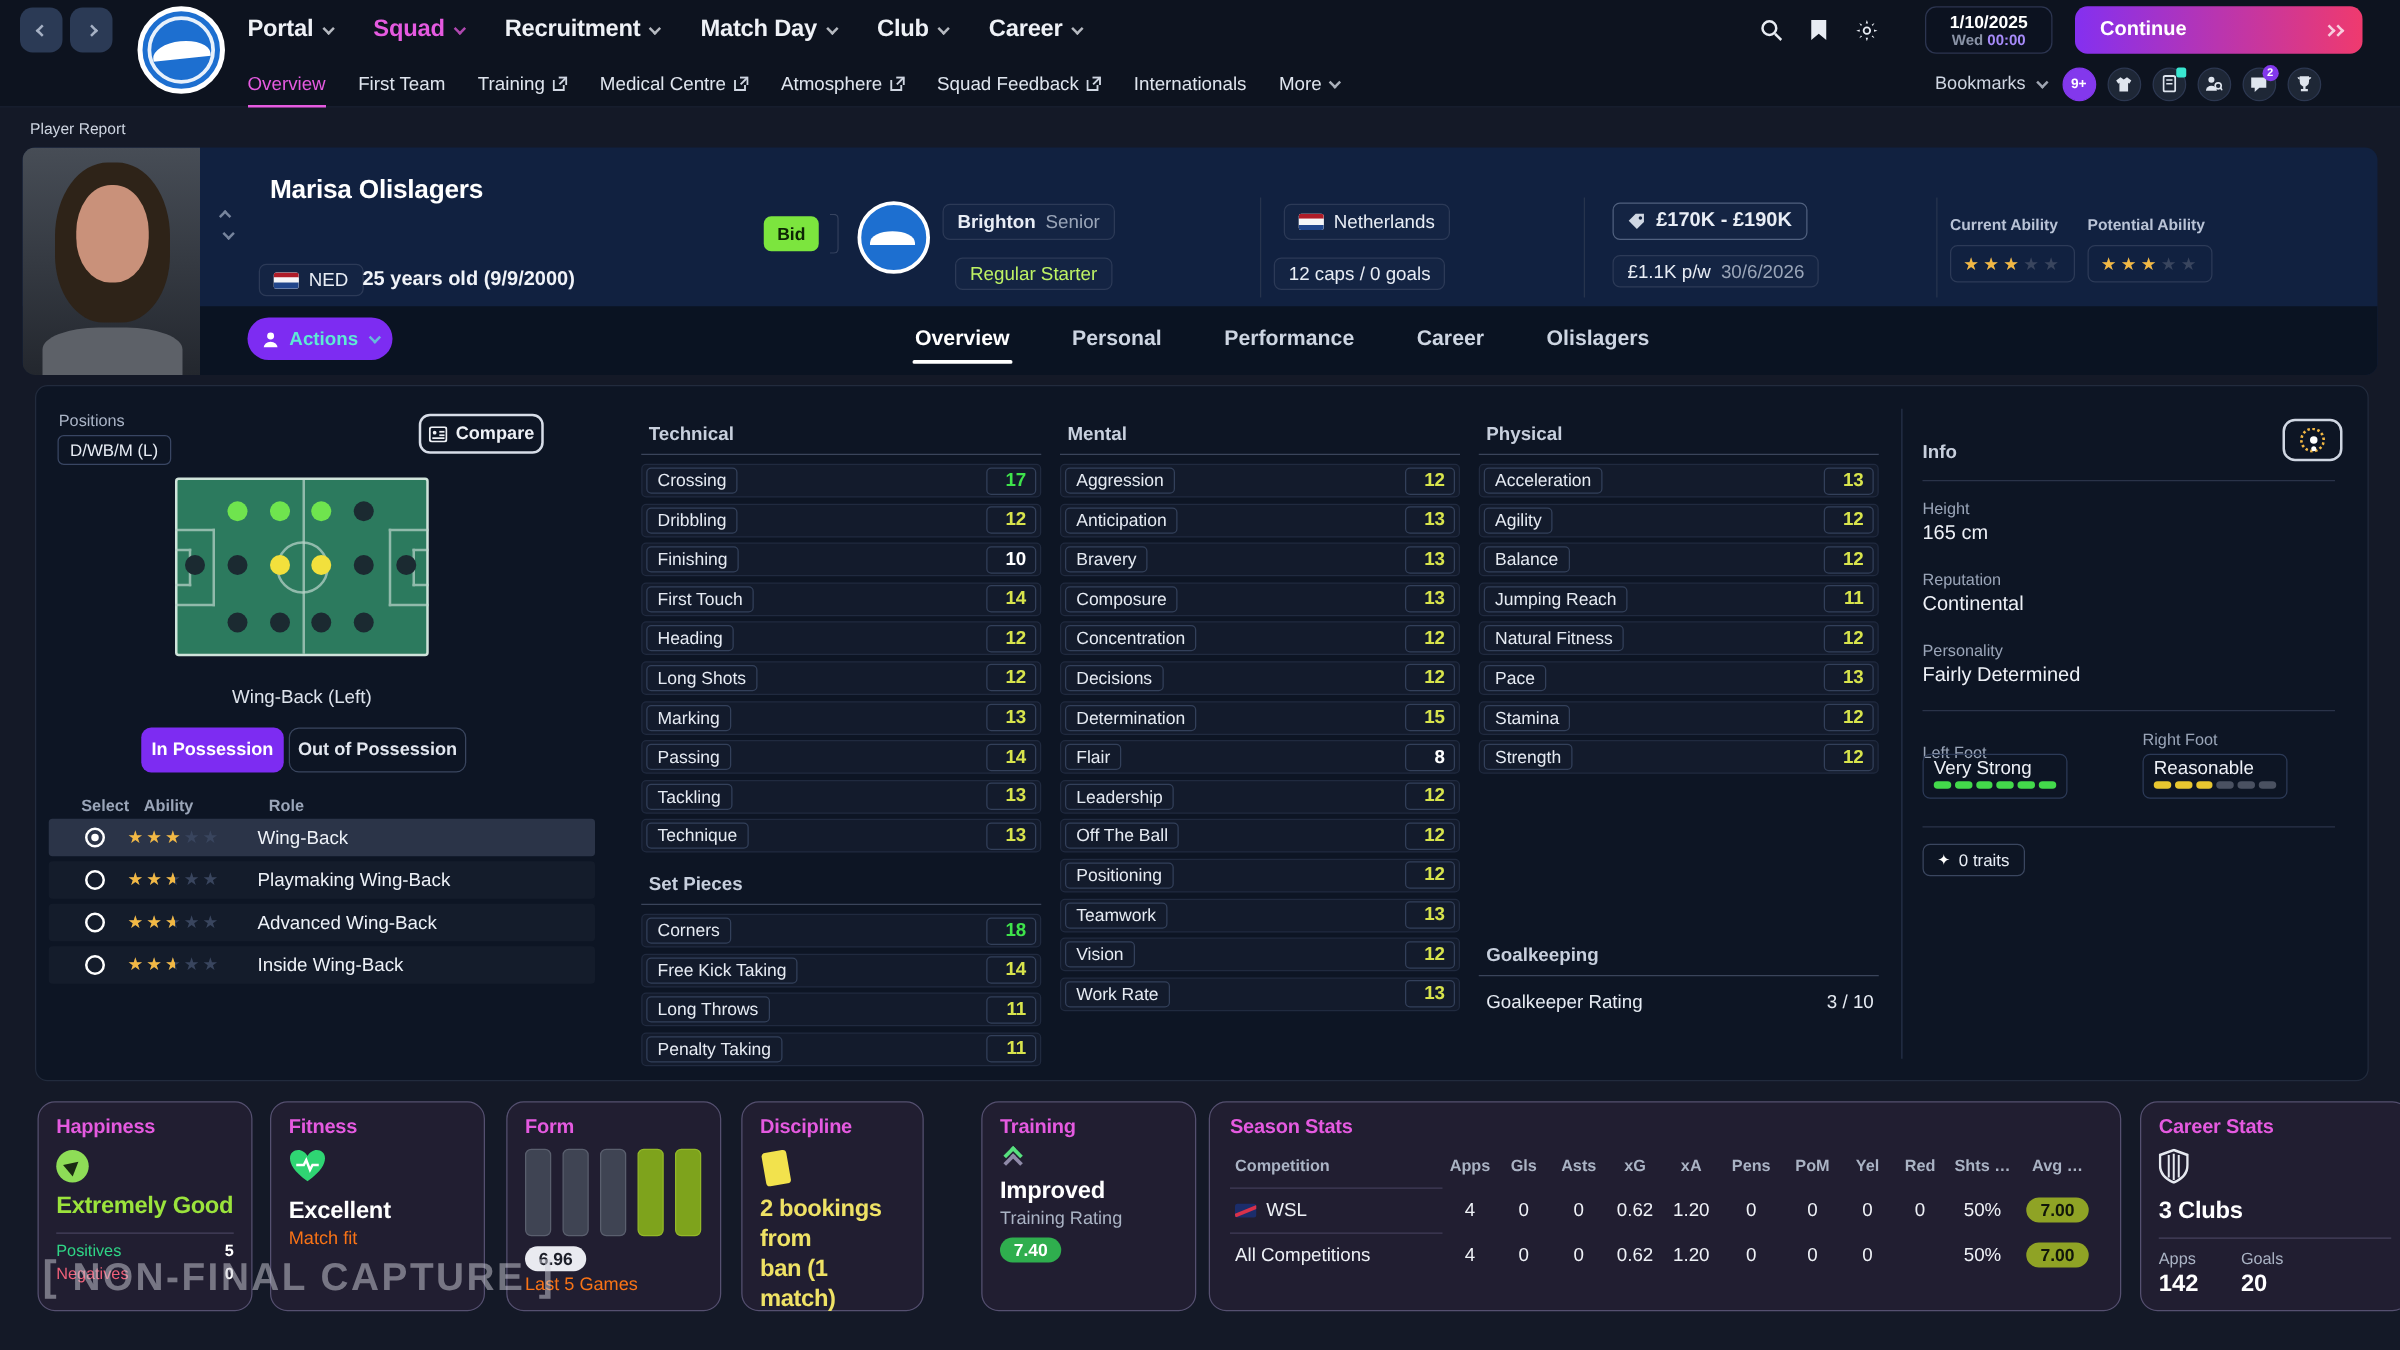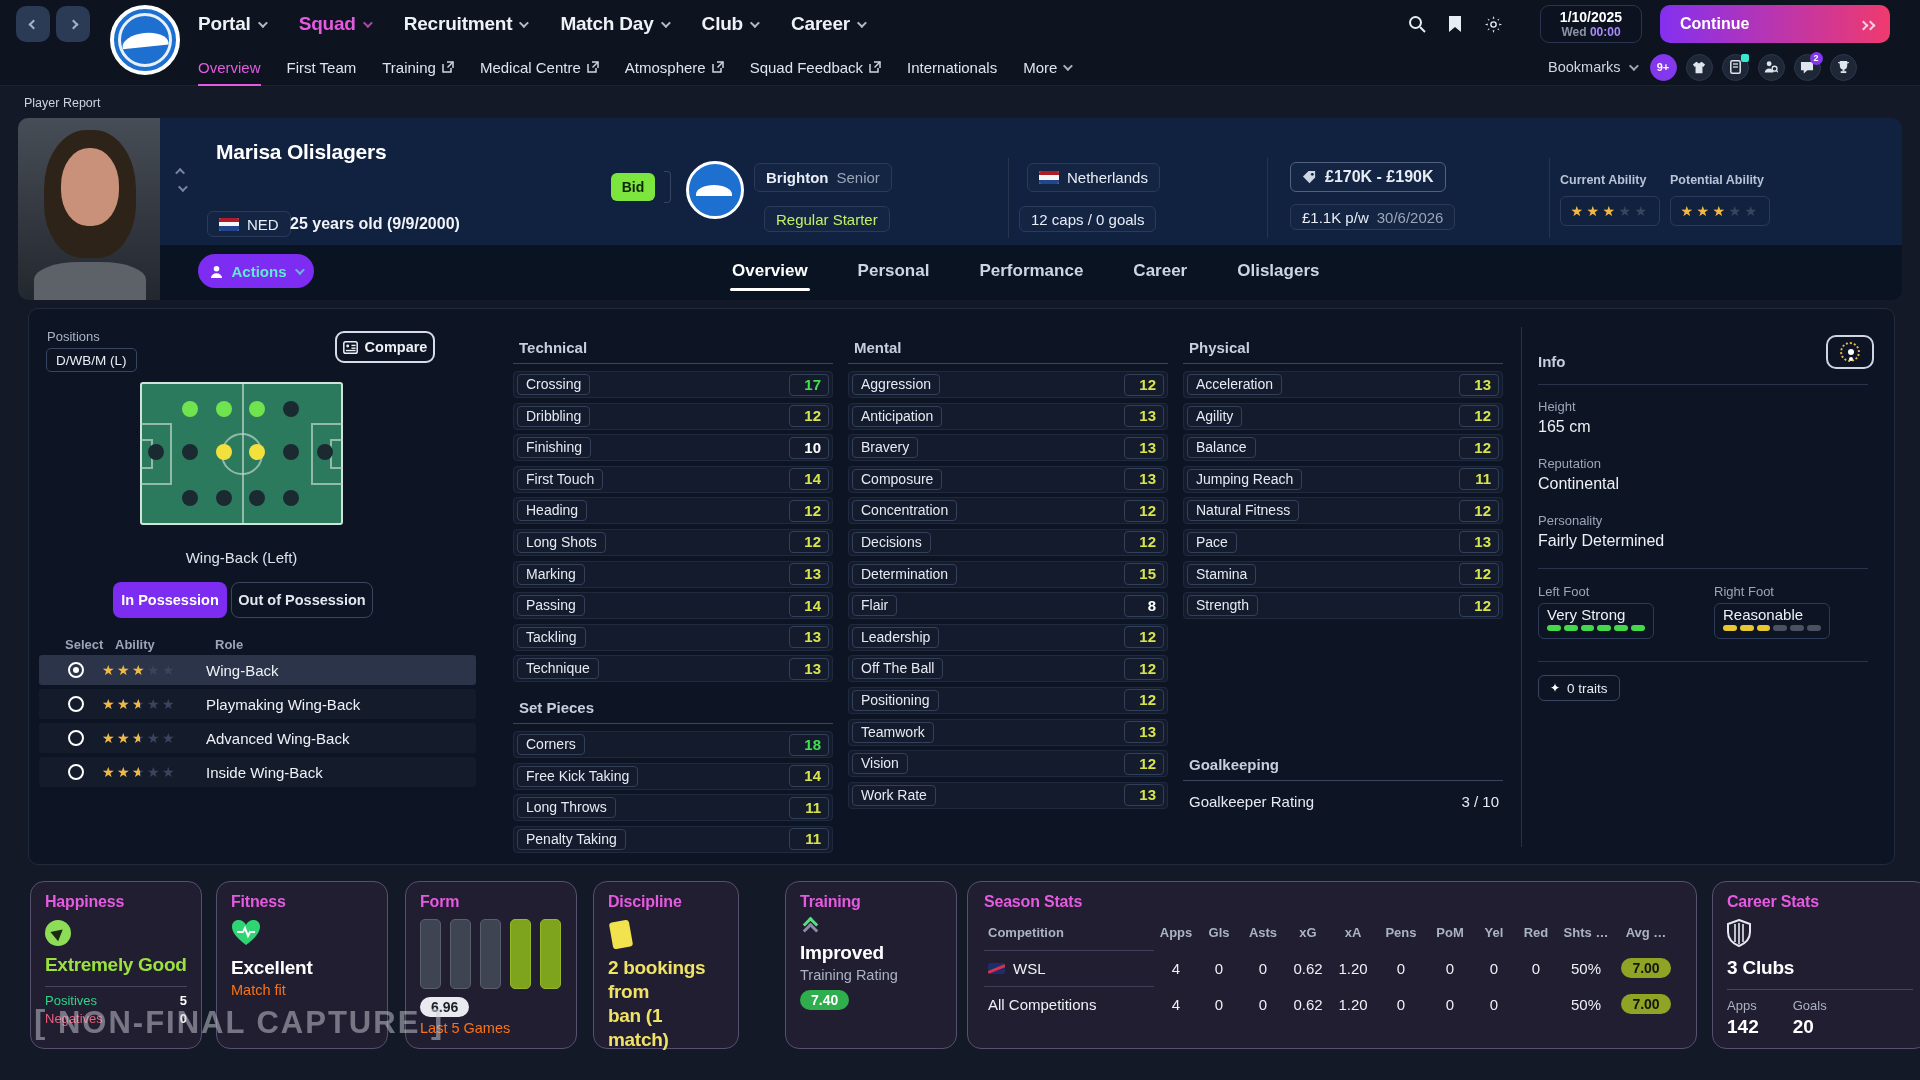--- a/index.html
+++ b/index.html
@@ -718,21 +718,21 @@
     </div>
     <div class="iblock" style="top:147px">
       <div class="ilabel">Reputation</div>
       <div class="ivalue">Continental</div>
     </div>
     <div class="iblock" style="top:204px">
       <div class="ilabel">Personality</div>
       <div class="ivalue">Fairly Determined</div>
     </div>
     <div class="idiv" style="top:259px"></div>
-    <div class="ilabel abs" style="left:4px;top:275px">Left Foot</div>
+    <div class="ilabel abs" style="left:4px;top:285px">Left Foot</div>
     <div class="footbox" style="left:4px;top:294px">
       <div class="fv">Very Strong</div>
       <div class="segs" id="lf-segs">
           <span class="seg g"></span>
           <span class="seg g"></span>
           <span class="seg g"></span>
           <span class="seg g"></span>
           <span class="seg g"></span>
           <span class="seg g"></span>
         </div>

